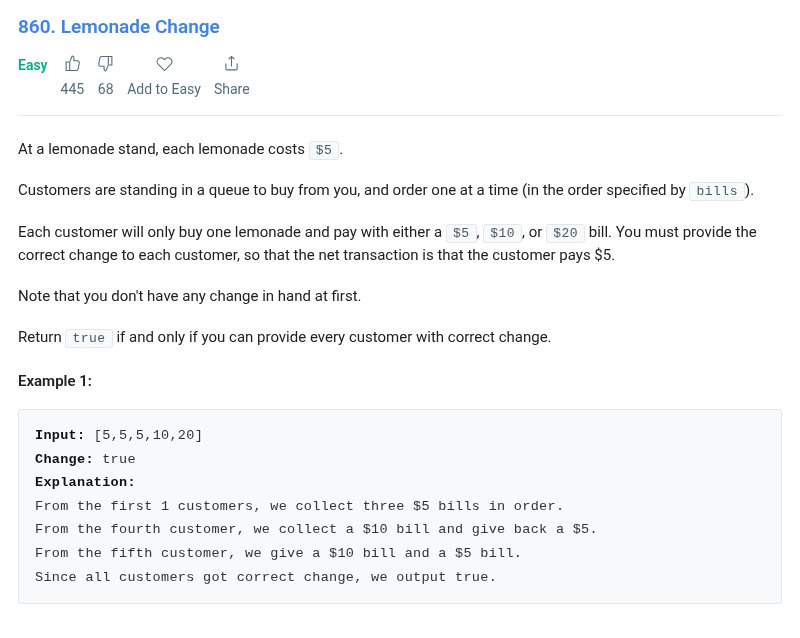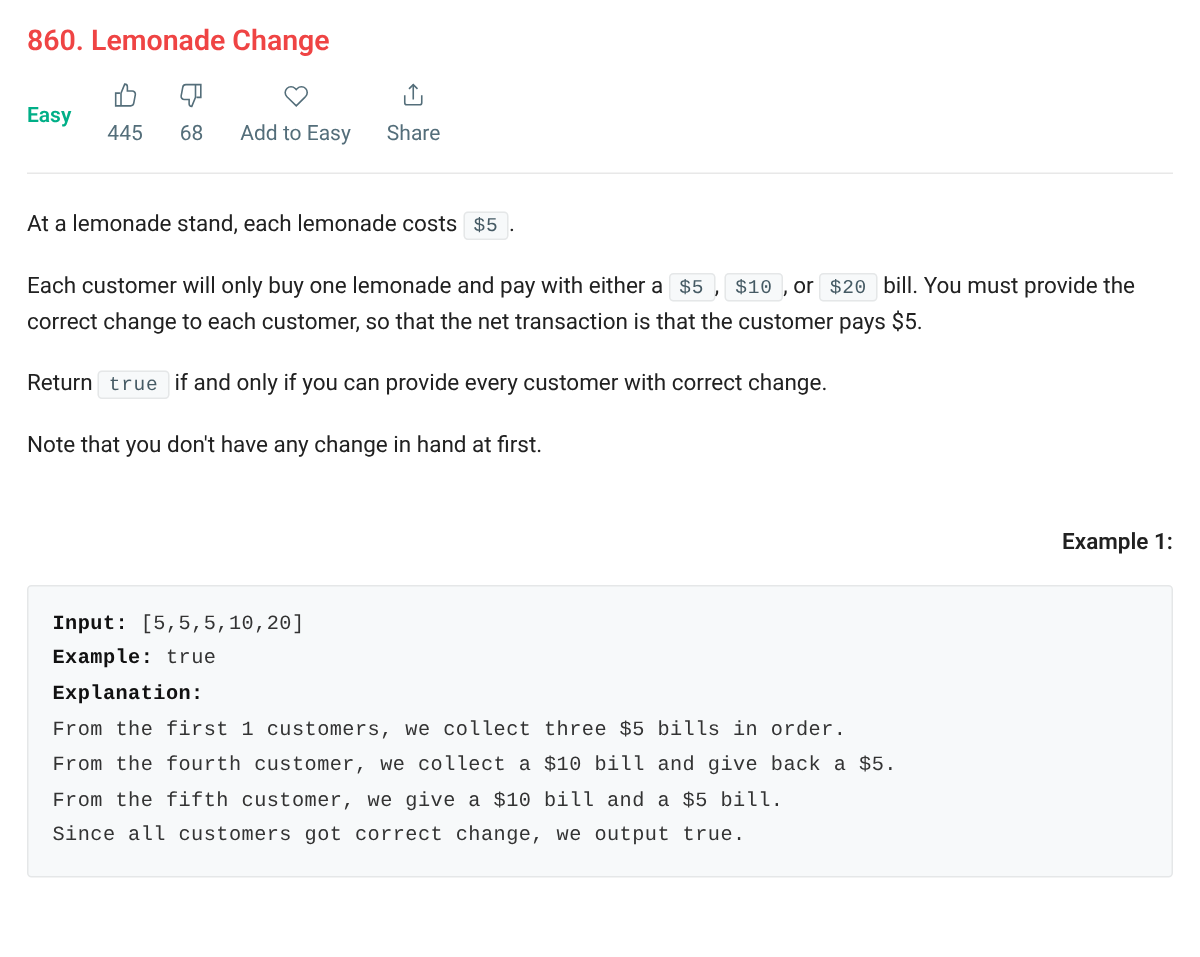--- a/index.html
+++ b/index.html
@@ -8,27 +8,26 @@
     background: #fff;
     color: #212121;
     width: 800px;
     padding: 12px 18px 24px 18px;
     font-size: 15px;
     line-height: 1.55;
   }
   .title {
     font-size: 19px;
     font-weight: 600;
-    color: #ef4444;
+    color: #3b82f6;
     margin-bottom: 14px;
   }
   .meta-row {
     display: flex;
-    align-items: center;
-    gap: 24px;
+    gap: 13px;
     font-size: 14px;
     color: #546e7a;
     padding-bottom: 14px;
     border-bottom: 1px solid #e8e8e8;
     margin-bottom: 22px;
   }
   .difficulty { color: #00af87; font-weight: 600; }
   .meta-item {
     display: inline-flex;
     align-items: center;
@@ -45,23 +44,22 @@
     border-radius: 3px;
     padding: 1px 6px;
     font-family: "SFMono-Regular", Consolas, "Liberation Mono", Menlo, monospace;
     font-size: 13px;
     color: #455a64;
     letter-spacing: 0.5px;
   }
   .example-heading {
     font-weight: 600;
     font-size: 15px;
-    margin-top: 42px;
+    margin-top: 20px;
     margin-bottom: 16px;
-    text-align: right;
   }
   pre.example {
     background: #f7f9fa;
     border: 1px solid #e5e7e8;
     border-radius: 3px;
     padding: 14px 16px;
     font-family: "SFMono-Regular", Consolas, "Liberation Mono", Menlo, monospace;
     font-size: 13.5px;
     line-height: 1.75;
     color: #333;
@@ -107,29 +105,32 @@
       </svg>
     <span>Share</span>
   </span>
 </div>
 
 <div class="content">
   <p>
     <span>At a lemonade stand, each lemonade costs </span><code class="inline">$5</code><span>.</span>
   </p>
   <p>
+    <span>Customers are standing in a queue to buy from you, and order one at a time (in the order specified by </span><code class="inline">bills</code><span>).</span>
+  </p>
+  <p>
     <span>Each customer will only buy one lemonade and pay with either a </span><code class="inline">$5</code><span>, </span><code class="inline">$10</code><span>, or </span><code class="inline">$20</code><span> bill.  You must provide the correct change to each customer, so that the net transaction is that the customer pays $5.</span>
   </p>
+  <p>Note that you don't have any change in hand at first.</p>
   <p>
     <span>Return </span><code class="inline">true</code><span> if and only if you can provide every customer with correct change.</span>
   </p>
-  <p>Note that you don't have any change in hand at first.</p>
 </div>
 
 <div class="example-heading">Example 1:</div>
 
 <pre class="example"><span class="b">Input:</span><span> [5,5,5,10,20]</span>
-<span class="b">Example:</span><span> true</span>
+<span class="b">Change:</span><span> true</span>
 <span class="b">Explanation:</span>
 <span>From the first 1 customers, we collect three $5 bills in order.</span>
 <span>From the fourth customer, we collect a $10 bill and give back a $5.</span>
 <span>From the fifth customer, we give a $10 bill and a $5 bill.</span>
 <span>Since all customers got correct change, we output true.</span></pre>
 
 </body></html>

